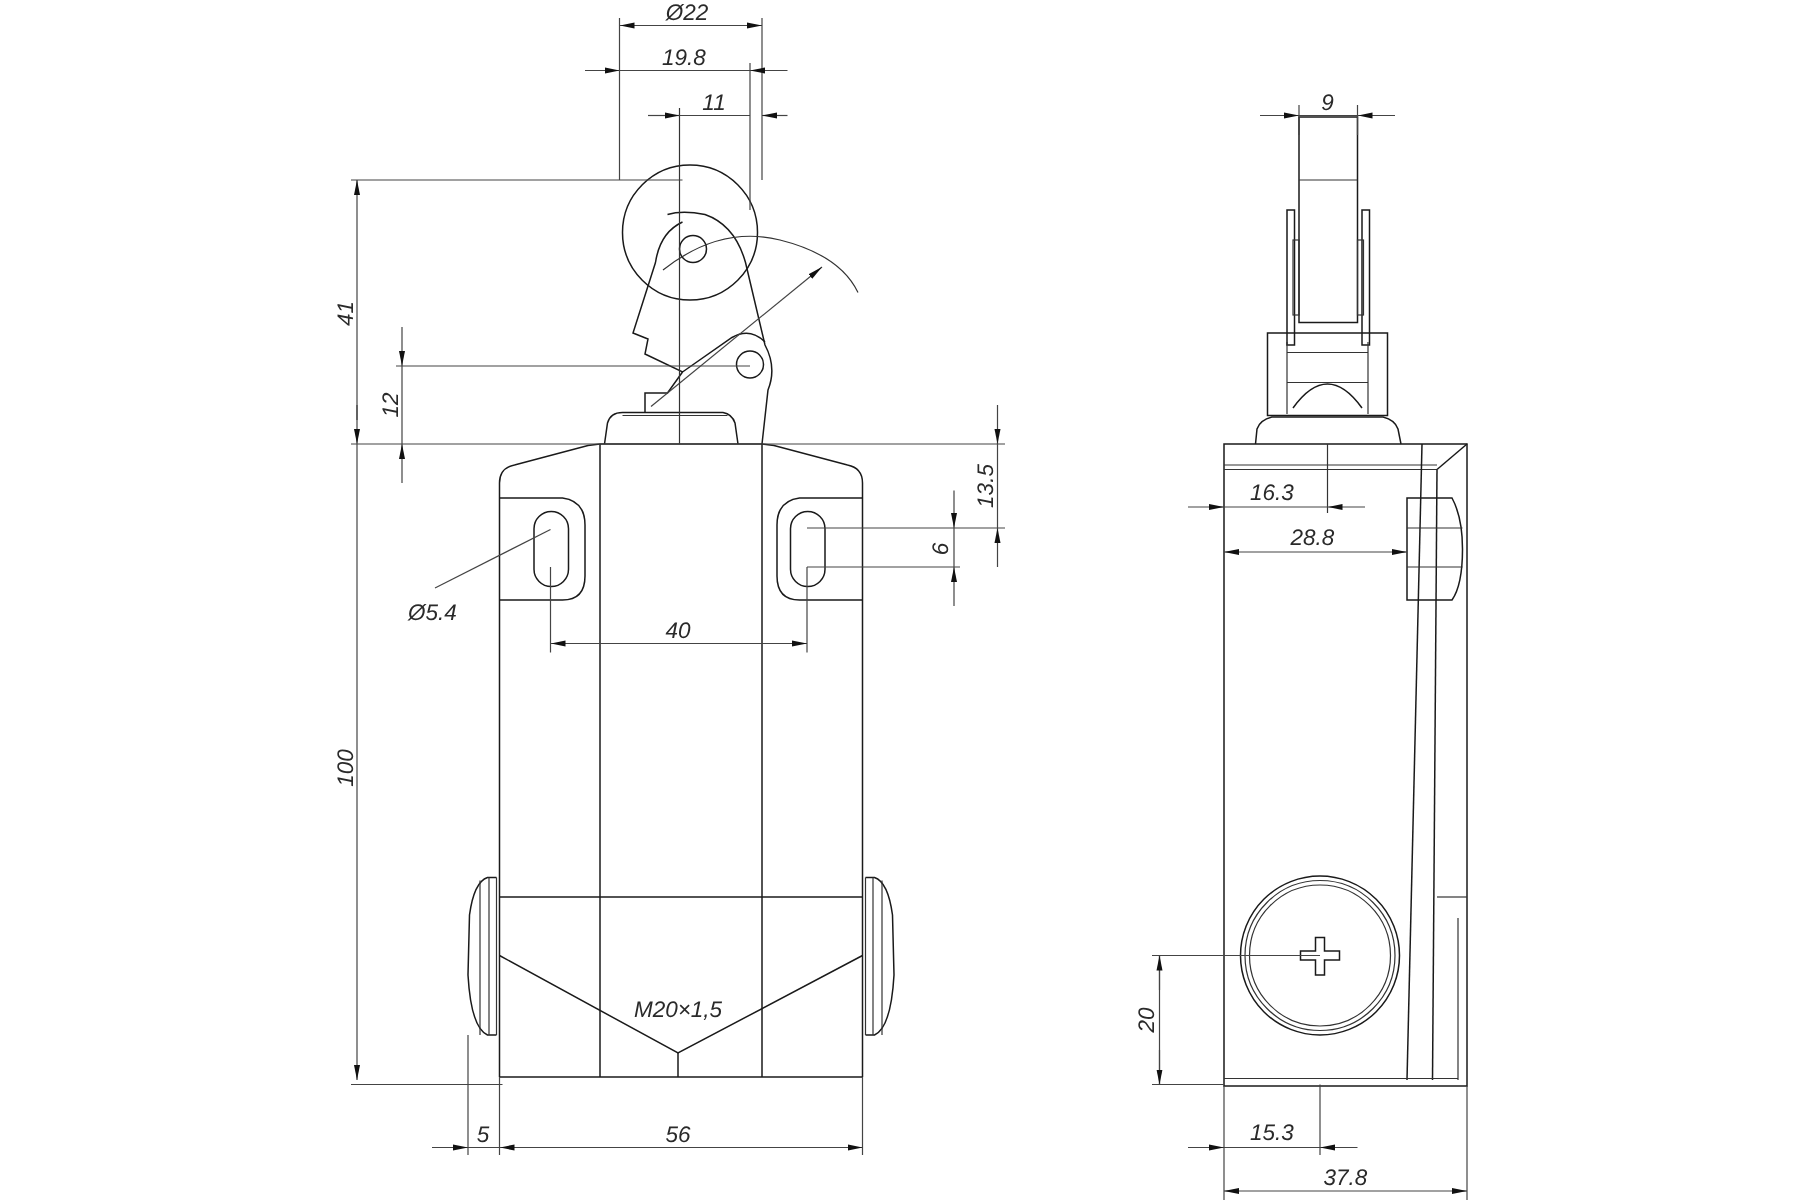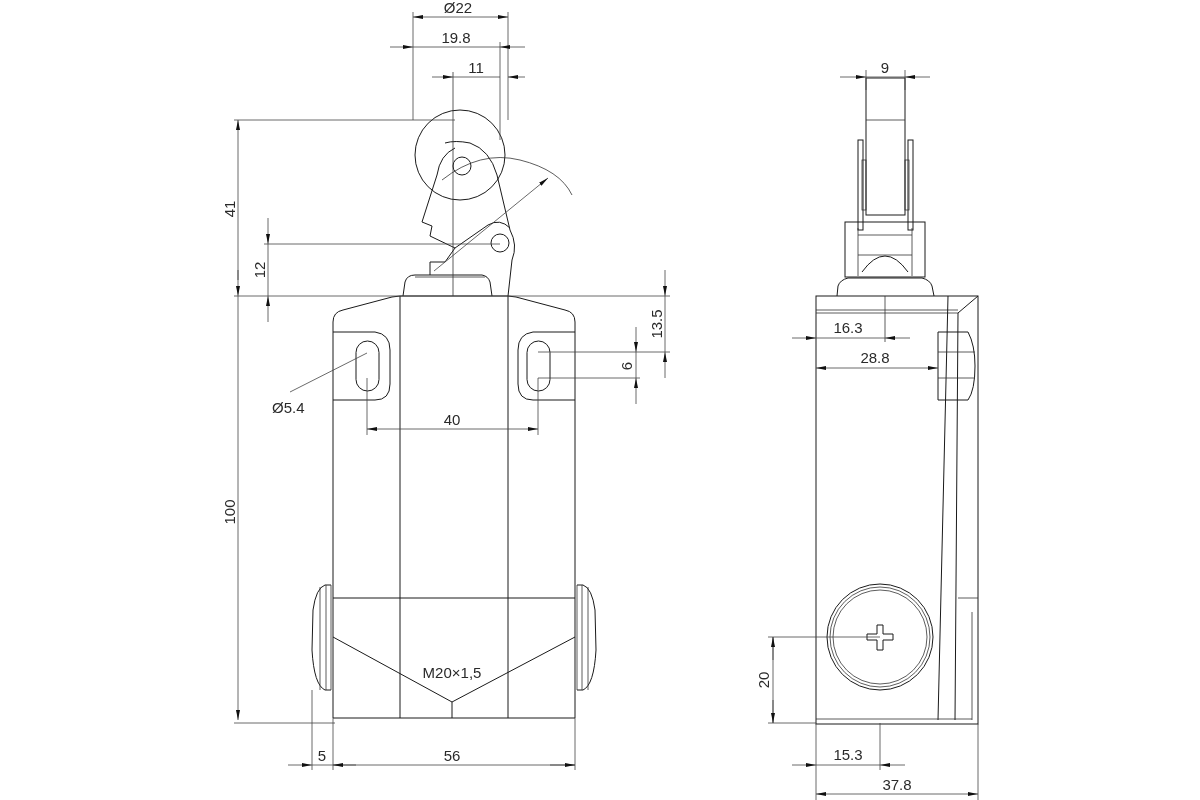--- a/index.html
+++ b/index.html
@@ -1,17 +1,17 @@
 <!DOCTYPE html>
 <html><head>
   <meta charset="utf-8">
   <style>
     html, body { margin: 0; padding: 0; background: #ffffff; }
     body { width: 1200px; height: 800px; overflow: hidden; }
-    #drawing { position: absolute; left: 0; top: 0; width: 1200px; height: 744px; }
+    #drawing { position: absolute; left: 0; top: 0; width: 1200px; height: 744px; font-style: italic; }
     svg text { font-family: "Liberation Sans", sans-serif; fill: #2a2a2a; }
     .ln { stroke: #1a1a1a; stroke-width: 1; fill: none; }
     .thin { stroke: #333; stroke-width: 0.8; fill: none; }
     .dim { stroke: #444; stroke-width: 0.8; fill: none; }
     .arrow { fill: #111; stroke: none; }
   </style>
 </head>
 <body>
 
 <div id="drawing">

